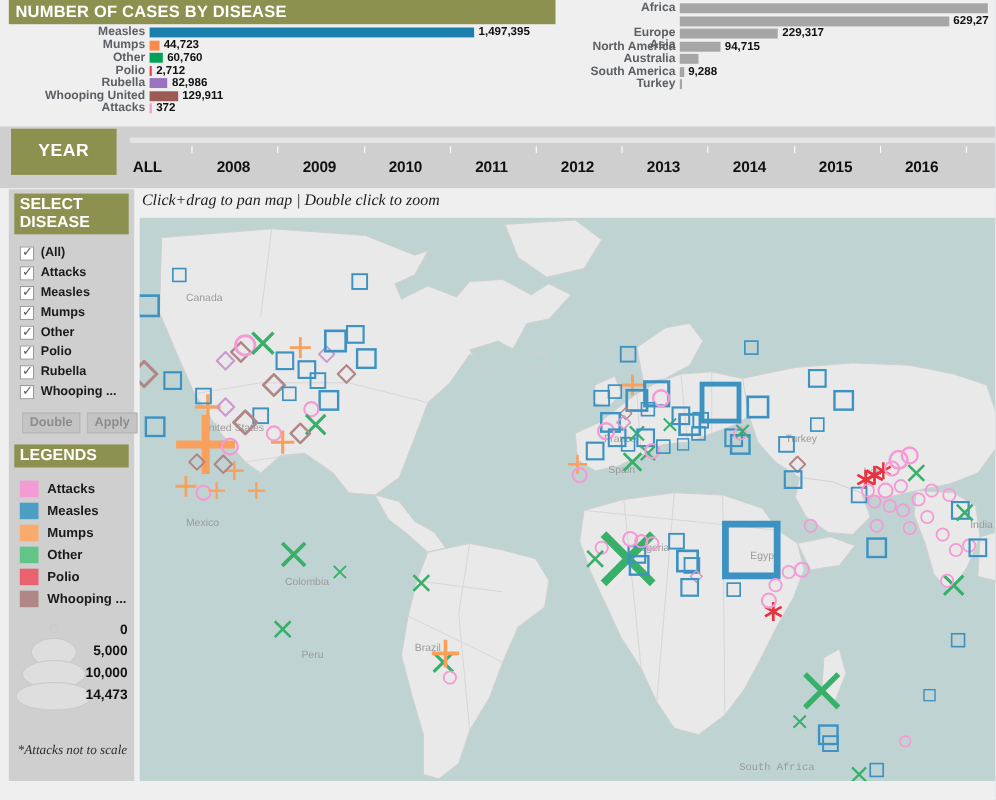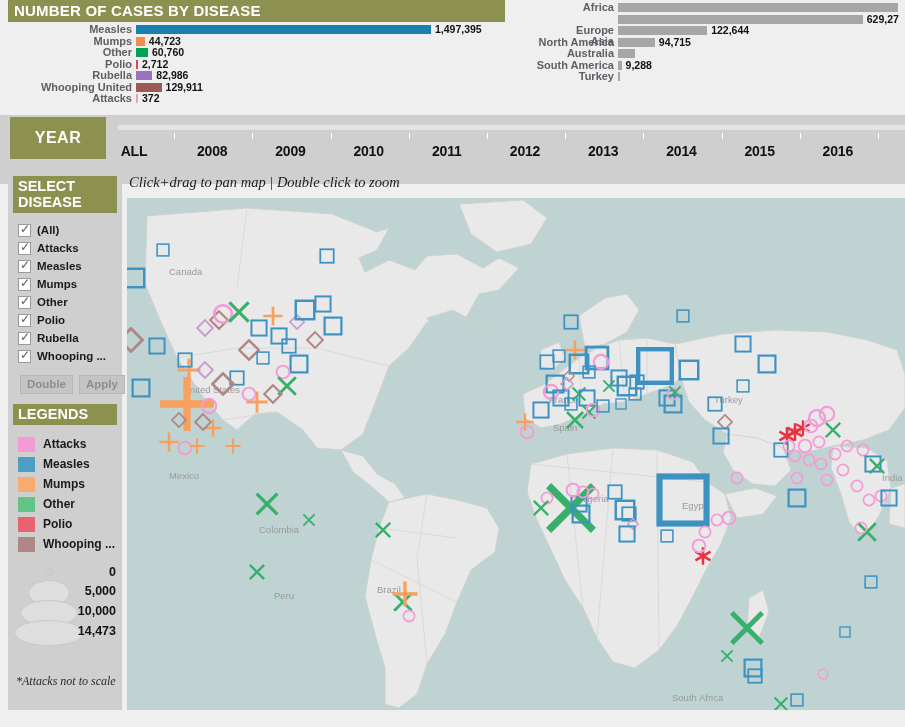--- a/index.html
+++ b/index.html
@@ -35,21 +35,21 @@
   }
   .bar-track { position: relative; flex: 1 1 auto; height: 11.5px; }
   .bar-fill { position: absolute; left: 0; top: 1px; height: 9px; }
   .bar-val {
     position: absolute; top: -1px;
     font-size: 10.5px; font-weight: bold; color: #111;
     white-space: nowrap; line-height: 12px;
   }
 
   
-  #year-bar { position: absolute; left: 0; top: 115px; width: 905px; height: 69px; background: #cfcfcf; }
+  #year-bar { position: absolute; left: 0; top: 115px; width: 905px; height: 56px; background: #cfcfcf; }
   #year-btn {
     position: absolute; left: 10px; top: 2px; width: 96px; height: 42px;
     background: #8c9150; color: #fff; font-size: 16px; font-weight: bold;
     display: flex; align-items: center; justify-content: center;
     letter-spacing: .5px;
   }
   #year-track { position: absolute; left: 118px; top: 10px; right: 0; height: 5px; background: #e4e4e4; }
   #year-ticks { position: absolute; left: 110px; top: 18px; right: 0; height: 10px; }
   #year-ticks i { position: absolute; top: 0; width: 1px; height: 6px; background: #ffffff; }
   #year-labels { position: absolute; left: 110px; top: 28px; right: 0; height: 22px; }
@@ -192,21 +192,21 @@
           <div class="bar-lab" style="width: 105px; margin-top: 44px;">Asia</div>
           <div class="bar-track">
             <div class="bar-fill" style="width: 244.716px; background: rgb(166, 166, 166);"></div>
             <div class="bar-val" style="left: 248.716px;">629,27</div>
           </div>
         </div>
         <div class="bar-row">
           <div class="bar-lab" style="width: 105px;">Europe</div>
           <div class="bar-track">
             <div class="bar-fill" style="width: 89.1788px; background: rgb(166, 166, 166);"></div>
-            <div class="bar-val" style="left: 93.1788px;">122,644</div>
+            <div class="bar-val" style="left: 93.1788px;">229,317</div>
           </div>
         </div>
         <div class="bar-row">
           <div class="bar-lab" style="width: 105px;">North America</div>
           <div class="bar-track">
             <div class="bar-fill" style="width: 36.8336px; background: rgb(166, 166, 166);"></div>
             <div class="bar-val" style="left: 40.8336px;">94,715</div>
           </div>
         </div>
         <div class="bar-row">
@@ -387,21 +387,21 @@
           <div class="cname" style="left: 132px; top: 326px;">Colombia</div>
           <div class="cname" style="left: 147px; top: 392px;">Peru</div>
           <div class="cname" style="left: 250px; top: 386px;">Brazil</div>
           <div class="cname" style="left: 426px; top: 224px;">Spain</div>
           <div class="cname" style="left: 422px; top: 196px;">France</div>
           <div class="cname" style="left: 452px; top: 295px;">Algeria</div>
           <div class="cname" style="left: 555px; top: 302px;">Egypt</div>
           <div class="cname" style="left: 587px; top: 196px;">Turkey</div>
           <div class="cname" style="left: 658px; top: 226px;">Iran</div>
           <div class="cname" style="left: 755px; top: 274px;">India</div>
-          <div class="cname" style="left: 545px; top: 494px;">South Africa</div>
+          <div class="cname" style="left: 545px; top: 494px; font-family: Liberation Mono, monospace;">South Africa</div>
         </div>
       <div id="map-markers">
           <div class="mk" style="left: -3px; top: 69px; width: 22px; height: 22px;">
             <svg width="22" height="22" viewBox="0 0 100 100">
               <rect x="8" y="8" width="84" height="84" fill="none" stroke="#3d92c2" stroke-width="11"></rect>
             </svg>
           </div>
           <div class="mk" style="left: -9px; top: 129px; width: 26px; height: 26px;">
             <svg width="26" height="26" viewBox="0 0 100 100">
               <polygon points="50,6 94,50 50,94 6,50" fill="none" stroke="#b08686" stroke-width="11"></polygon>

